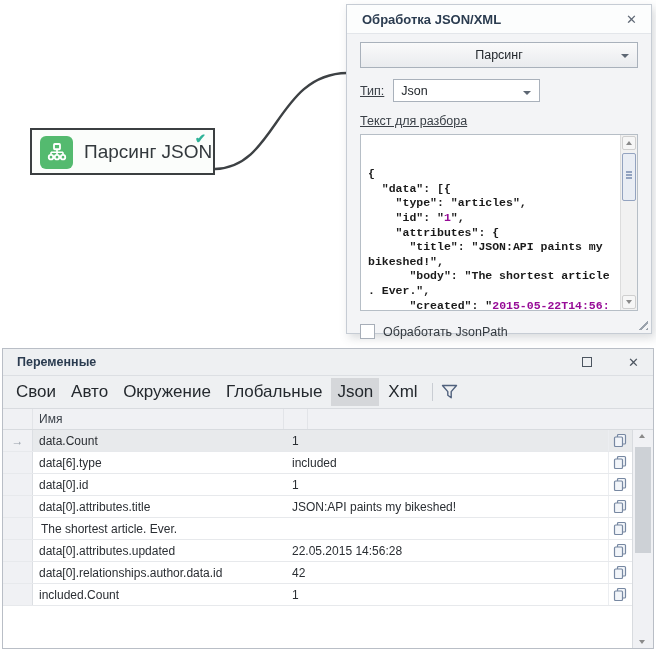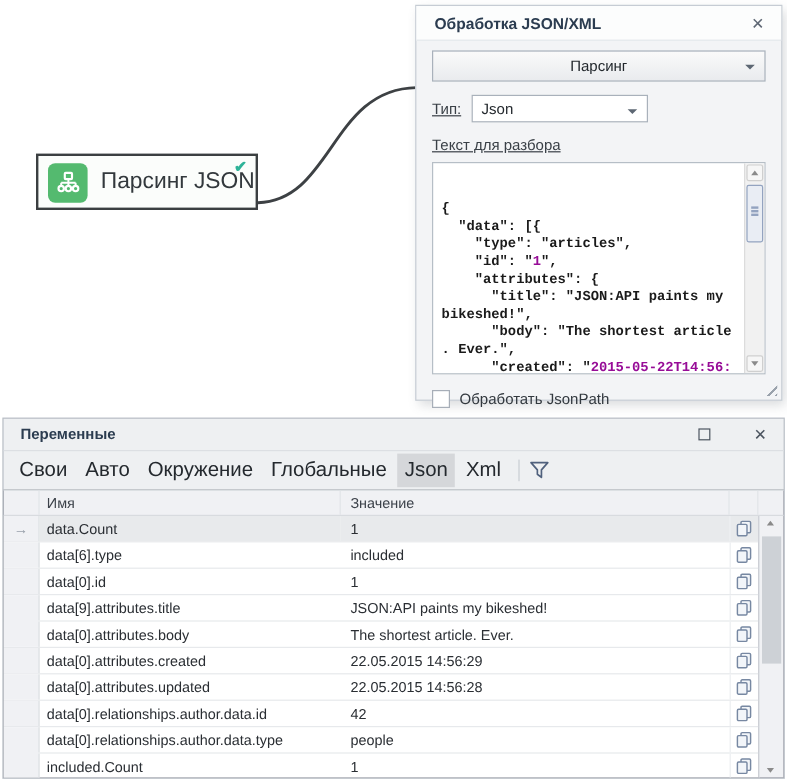--- a/index.html
+++ b/index.html
@@ -174,21 +174,20 @@
       <span class="filter-btn">
         <svg width="17" height="16" viewBox="0 0 17 16">
           <path d="M1.5 1.5 H15.5 L10.2 7.6 V13.8 L6.8 11.2 V7.6 Z" fill="none" stroke="#50617d" stroke-width="1.4" stroke-linejoin="round"></path>
         </svg>
       </span>
     </div>
     <div class="grid">
       <div class="grid-header">
         <div class="gh-gutter"></div>
         <div class="gh-name">Имя</div>
-        <div class="gh-value">Значение</div>
         <div class="gh-icon"></div>
         <div class="gh-scroll"></div>
       </div>
       <div class="rows-host">
           <div class="grid-row selected">
     <div class="row-gutter">
               <span>→</span>
             </div>
     <div class="row-name">data.Count</div>
     <div class="row-value">1</div>
@@ -222,48 +221,34 @@
       <svg width="15" height="15" viewBox="0 0 15 15">
         <rect x="4.5" y="1.5" width="8" height="9.5" rx="1" fill="#f2f5f9" stroke="#7788a2" stroke-width="1.2"></rect>
         <rect x="1.5" y="4" width="8" height="9.5" rx="1" fill="#f2f5f9" stroke="#7788a2" stroke-width="1.2"></rect>
       </svg>
     </div>
   </div>
           <div class="grid-row">
     <div class="row-gutter">
               <span></span>
             </div>
-    <div class="row-name">data[9].attributes.title</div>
+    <div class="row-name">data[0].attributes.title</div>
     <div class="row-value">JSON:API paints my bikeshed!</div>
     <div class="row-icon">
       <svg width="15" height="15" viewBox="0 0 15 15">
         <rect x="4.5" y="1.5" width="8" height="9.5" rx="1" fill="#f2f5f9" stroke="#7788a2" stroke-width="1.2"></rect>
         <rect x="1.5" y="4" width="8" height="9.5" rx="1" fill="#f2f5f9" stroke="#7788a2" stroke-width="1.2"></rect>
       </svg>
     </div>
   </div>
           <div class="grid-row">
     <div class="row-gutter">
               <span></span>
             </div>
-    <div class="row-name">data[0].attributes.body</div>
     <div class="row-value">The shortest article. Ever.</div>
-    <div class="row-icon">
-      <svg width="15" height="15" viewBox="0 0 15 15">
-        <rect x="4.5" y="1.5" width="8" height="9.5" rx="1" fill="#f2f5f9" stroke="#7788a2" stroke-width="1.2"></rect>
-        <rect x="1.5" y="4" width="8" height="9.5" rx="1" fill="#f2f5f9" stroke="#7788a2" stroke-width="1.2"></rect>
-      </svg>
-    </div>
-  </div>
-          <div class="grid-row">
-    <div class="row-gutter">
-              <span></span>
-            </div>
-    <div class="row-name">data[0].attributes.created</div>
-    <div class="row-value">22.05.2015 14:56:29</div>
     <div class="row-icon">
       <svg width="15" height="15" viewBox="0 0 15 15">
         <rect x="4.5" y="1.5" width="8" height="9.5" rx="1" fill="#f2f5f9" stroke="#7788a2" stroke-width="1.2"></rect>
         <rect x="1.5" y="4" width="8" height="9.5" rx="1" fill="#f2f5f9" stroke="#7788a2" stroke-width="1.2"></rect>
       </svg>
     </div>
   </div>
           <div class="grid-row">
     <div class="row-gutter">
               <span></span>
@@ -276,33 +261,20 @@
         <rect x="1.5" y="4" width="8" height="9.5" rx="1" fill="#f2f5f9" stroke="#7788a2" stroke-width="1.2"></rect>
       </svg>
     </div>
   </div>
           <div class="grid-row">
     <div class="row-gutter">
               <span></span>
             </div>
     <div class="row-name">data[0].relationships.author.data.id</div>
     <div class="row-value">42</div>
-    <div class="row-icon">
-      <svg width="15" height="15" viewBox="0 0 15 15">
-        <rect x="4.5" y="1.5" width="8" height="9.5" rx="1" fill="#f2f5f9" stroke="#7788a2" stroke-width="1.2"></rect>
-        <rect x="1.5" y="4" width="8" height="9.5" rx="1" fill="#f2f5f9" stroke="#7788a2" stroke-width="1.2"></rect>
-      </svg>
-    </div>
-  </div>
-          <div class="grid-row">
-    <div class="row-gutter">
-              <span></span>
-            </div>
-    <div class="row-name">data[0].relationships.author.data.type</div>
-    <div class="row-value">people</div>
     <div class="row-icon">
       <svg width="15" height="15" viewBox="0 0 15 15">
         <rect x="4.5" y="1.5" width="8" height="9.5" rx="1" fill="#f2f5f9" stroke="#7788a2" stroke-width="1.2"></rect>
         <rect x="1.5" y="4" width="8" height="9.5" rx="1" fill="#f2f5f9" stroke="#7788a2" stroke-width="1.2"></rect>
       </svg>
     </div>
   </div>
           <div class="grid-row">
     <div class="row-gutter">
               <span></span>

